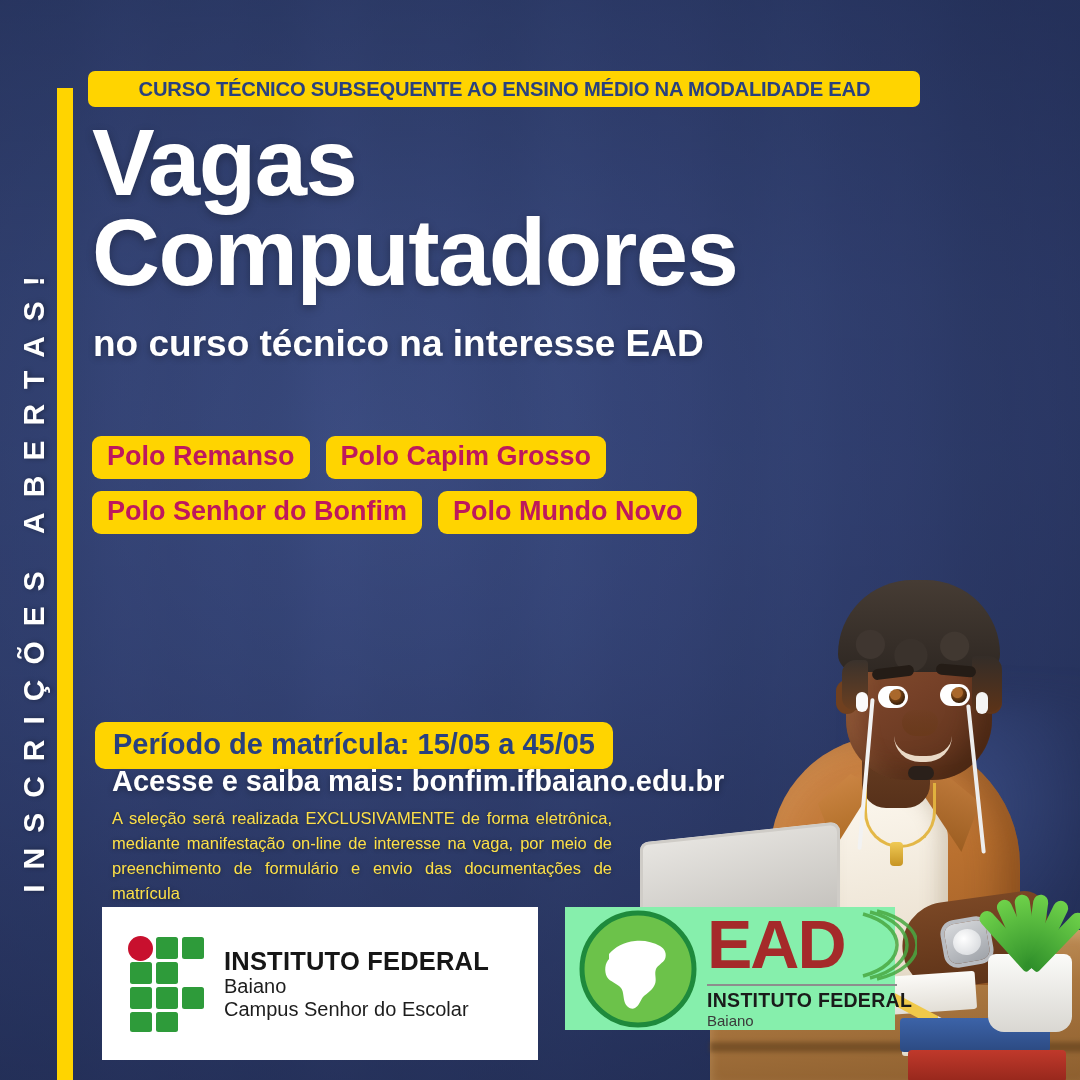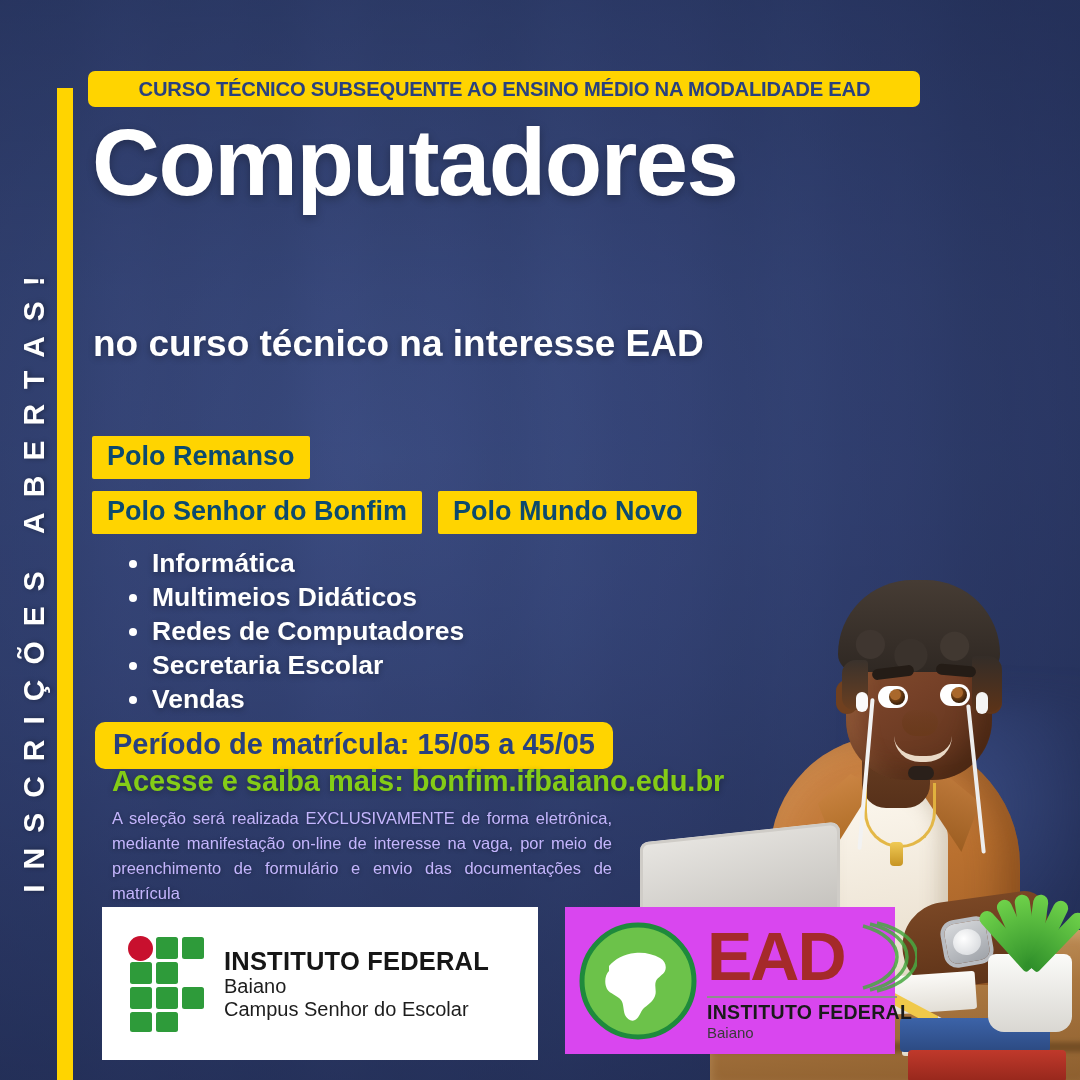--- a/index.html
+++ b/index.html
@@ -214,23 +214,23 @@
     color:#ffffff;font-weight:700;font-size:37px;line-height:1.2;
     text-shadow:0 2px 7px rgba(0,0,0,.30);
   }
   .subhead .s1{display:block;text-align:justify;text-align-last:justify;}
   .subhead .s2{display:block;}
 
   
   .polos{position:absolute;left:92px;top:436px;width:700px;}
   .polo-row{display:flex;gap:16px;margin-bottom:12px;}
   .pill{
-    background:#ffd400;border-radius:2px;
+    background:#ffd400;border-radius:9px;
     padding:5px 15px 7px;
-    color:#0c4a6e;font-size:27px;font-weight:700;white-space:nowrap;
+    color:#be185d;font-size:27px;font-weight:700;white-space:nowrap;
     line-height:1.15;
   }
 
   
   .courses{
     position:absolute;left:118px;top:546px;
     margin:0;padding:0 0 0 34px;
     color:#ffffff;font-size:26.5px;font-weight:700;line-height:1.285;
     text-shadow:0 2px 6px rgba(0,0,0,.30);
   }
@@ -238,45 +238,45 @@
 
   
   .matricula{
     position:absolute;left:95px;top:722px;
     background:#ffd400;border-radius:10px;
     padding:6px 18px 8px;
     color:#29417f;font-size:29px;font-weight:700;white-space:nowrap;
   }
   .acesse{
     position:absolute;left:112px;top:765px;
-    color:#84cc16;font-size:29px;font-weight:700;white-space:nowrap;
+    color:#ffffff;font-size:29px;font-weight:700;white-space:nowrap;
     text-shadow:0 2px 6px rgba(0,0,0,.32);
   }
   .fineprint{
     position:absolute;left:112px;top:806px;width:500px;
-    color:#c4b5fd;font-size:16.5px;line-height:1.52;
+    color:#fde047;font-size:16.5px;line-height:1.52;
     text-align:justify;
     text-shadow:0 1px 4px rgba(0,0,0,.35);
   }
 
   
   .logo-if{
     position:absolute;left:102px;top:907px;width:436px;height:153px;
     background:#ffffff;display:flex;align-items:center;gap:18px;padding-left:26px;
     box-sizing:border-box;
   }
   .if-grid{width:78px;height:96px;flex:0 0 auto;}
   .if-text{line-height:1.12;}
   .if-l1{color:#161616;font-size:25.5px;font-weight:700;letter-spacing:.2px;}
   .if-l2{color:#1d1d1d;font-size:20px;}
   .if-l3{color:#1d1d1d;font-size:20px;}
 
   .logo-ead{
-    position:absolute;left:565px;top:907px;width:330px;height:147px;
-    background:#d946ef;display:flex;align-items:center;gap:10px;padding-left:14px;
+    position:absolute;left:565px;top:907px;width:330px;height:123px;
+    background:#86efac;display:flex;align-items:center;gap:10px;padding-left:14px;
     box-sizing:border-box;
   }
   .ead-circle{width:118px;height:118px;flex:0 0 auto;}
   .ead-right{display:flex;flex-direction:column;align-items:flex-start;}
   .ead-word{height:74px;}
   .ead-rule{width:190px;height:2px;background:#8d8d8d;margin:2px 0 3px;}
   .ead-l1{color:#1a1a1a;font-size:19.5px;font-weight:700;letter-spacing:.3px;}
   .ead-l2{color:#3a3a3a;font-size:15px;}
 </style>
 </head>
@@ -350,44 +350,39 @@
   </div>
 
   <div class="ybar"></div>
   <div class="vert-text">INSCRIÇÕES ABERTAS!</div>
 
   <div class="banner">
     <span>CURSO TÉCNICO SUBSEQUENTE AO ENSINO MÉDIO NA MODALIDADE EAD</span>
   </div>
 
   <div class="headline">
+    <span class="l1">Vagas</span>
     <span class="l2">Computadores</span>
   </div>
 
   <div class="subhead">
     <span class="s2">no curso técnico na interesse EAD</span>
   </div>
 
   <div class="polos">
     <div class="polo-row">
       <div class="pill">Polo Remanso</div>
+      <div class="pill">Polo Capim Grosso</div>
     </div>
     <div class="polo-row">
       <div class="pill">Polo Senhor do Bonfim</div>
       <div class="pill">Polo Mundo Novo</div>
     </div>
   </div>
 
-  <ul class="courses">
-    <li>Informática</li>
-    <li>Multimeios Didáticos</li>
-    <li>Redes de Computadores</li>
-    <li>Secretaria Escolar</li>
-    <li>Vendas</li>
-  </ul>
 
   <div class="matricula">Período de matrícula: 15/05 a 45/05</div>
   <div class="acesse">Acesse e saiba mais: bonfim.ifbaiano.edu.br</div>
   <div class="fineprint">A seleção será realizada EXCLUSIVAMENTE de forma eletrônica, mediante manifestação on-line de interesse na vaga, por meio de preenchimento de formulário e envio das documentações de matrícula</div>
 
   <div class="logo-if">
     <svg class="if-grid" viewBox="0 0 78 96">
       <circle cx="12.5" cy="12.5" r="12.5" fill="#c8102e"></circle>
       <rect x="28" y="1" width="22" height="22" rx="2.5" fill="#2e9b3a"></rect>
       <rect x="54" y="1" width="22" height="22" rx="2.5" fill="#2e9b3a"></rect>

